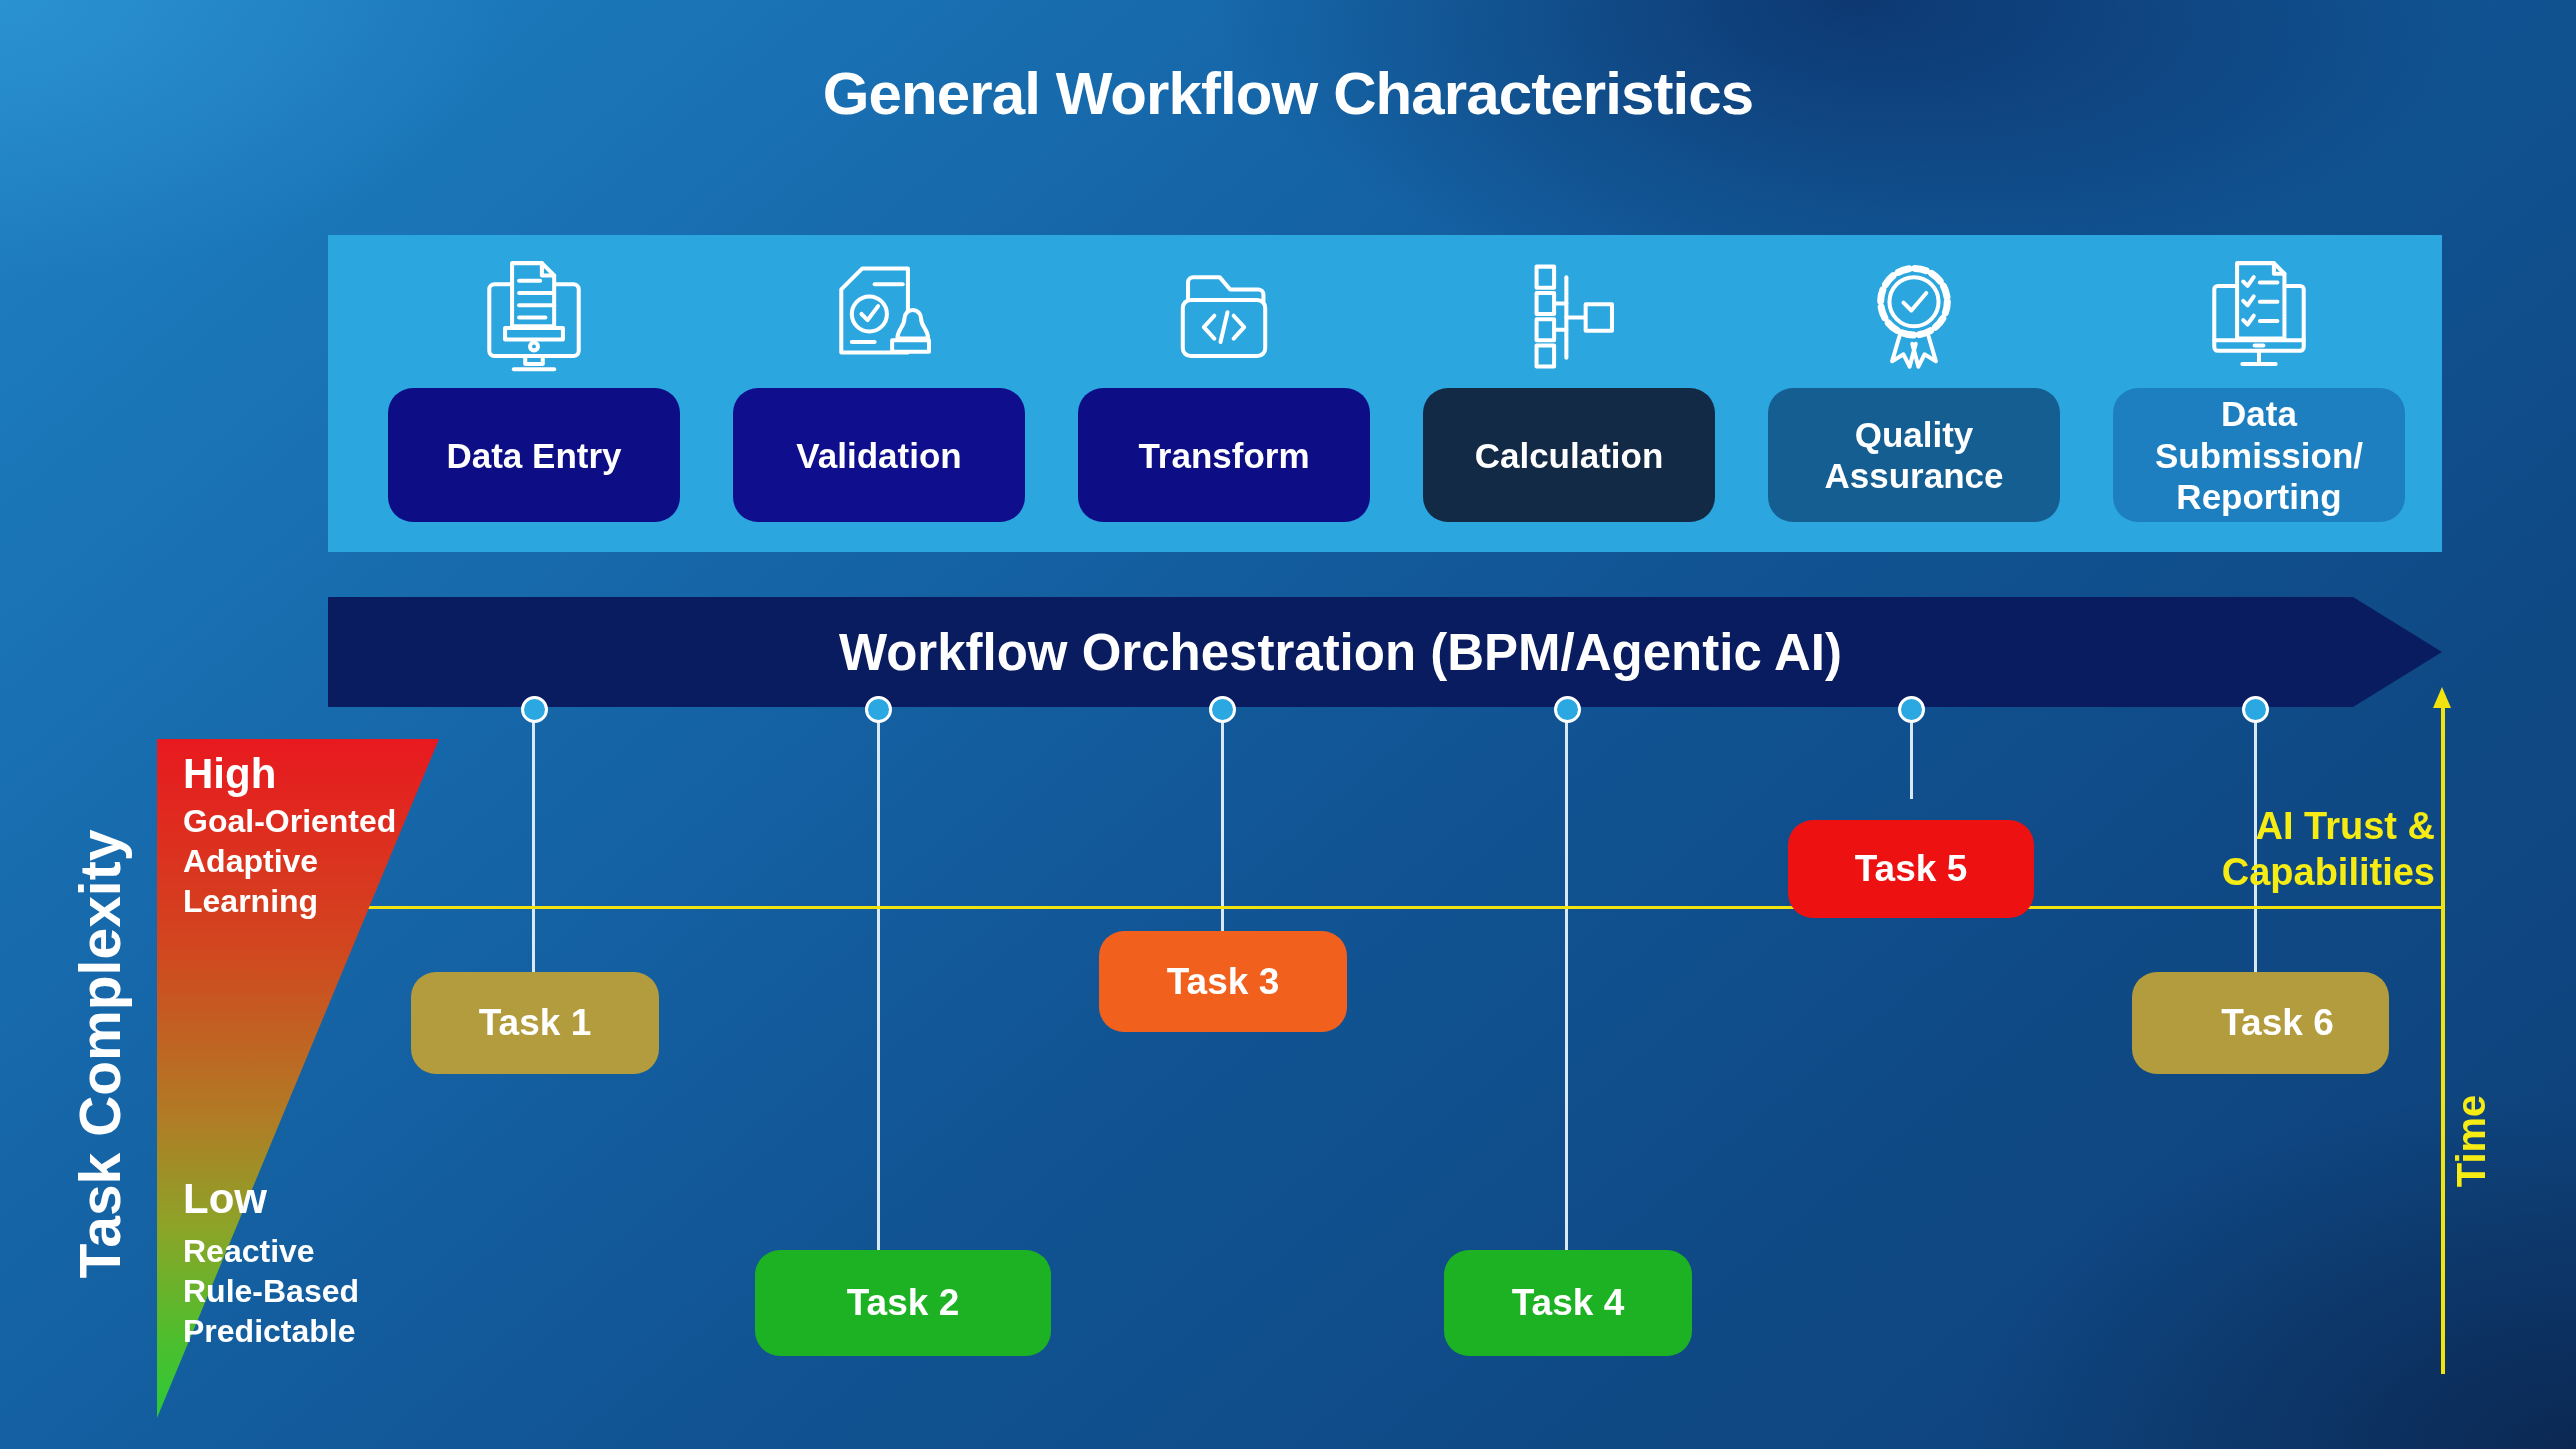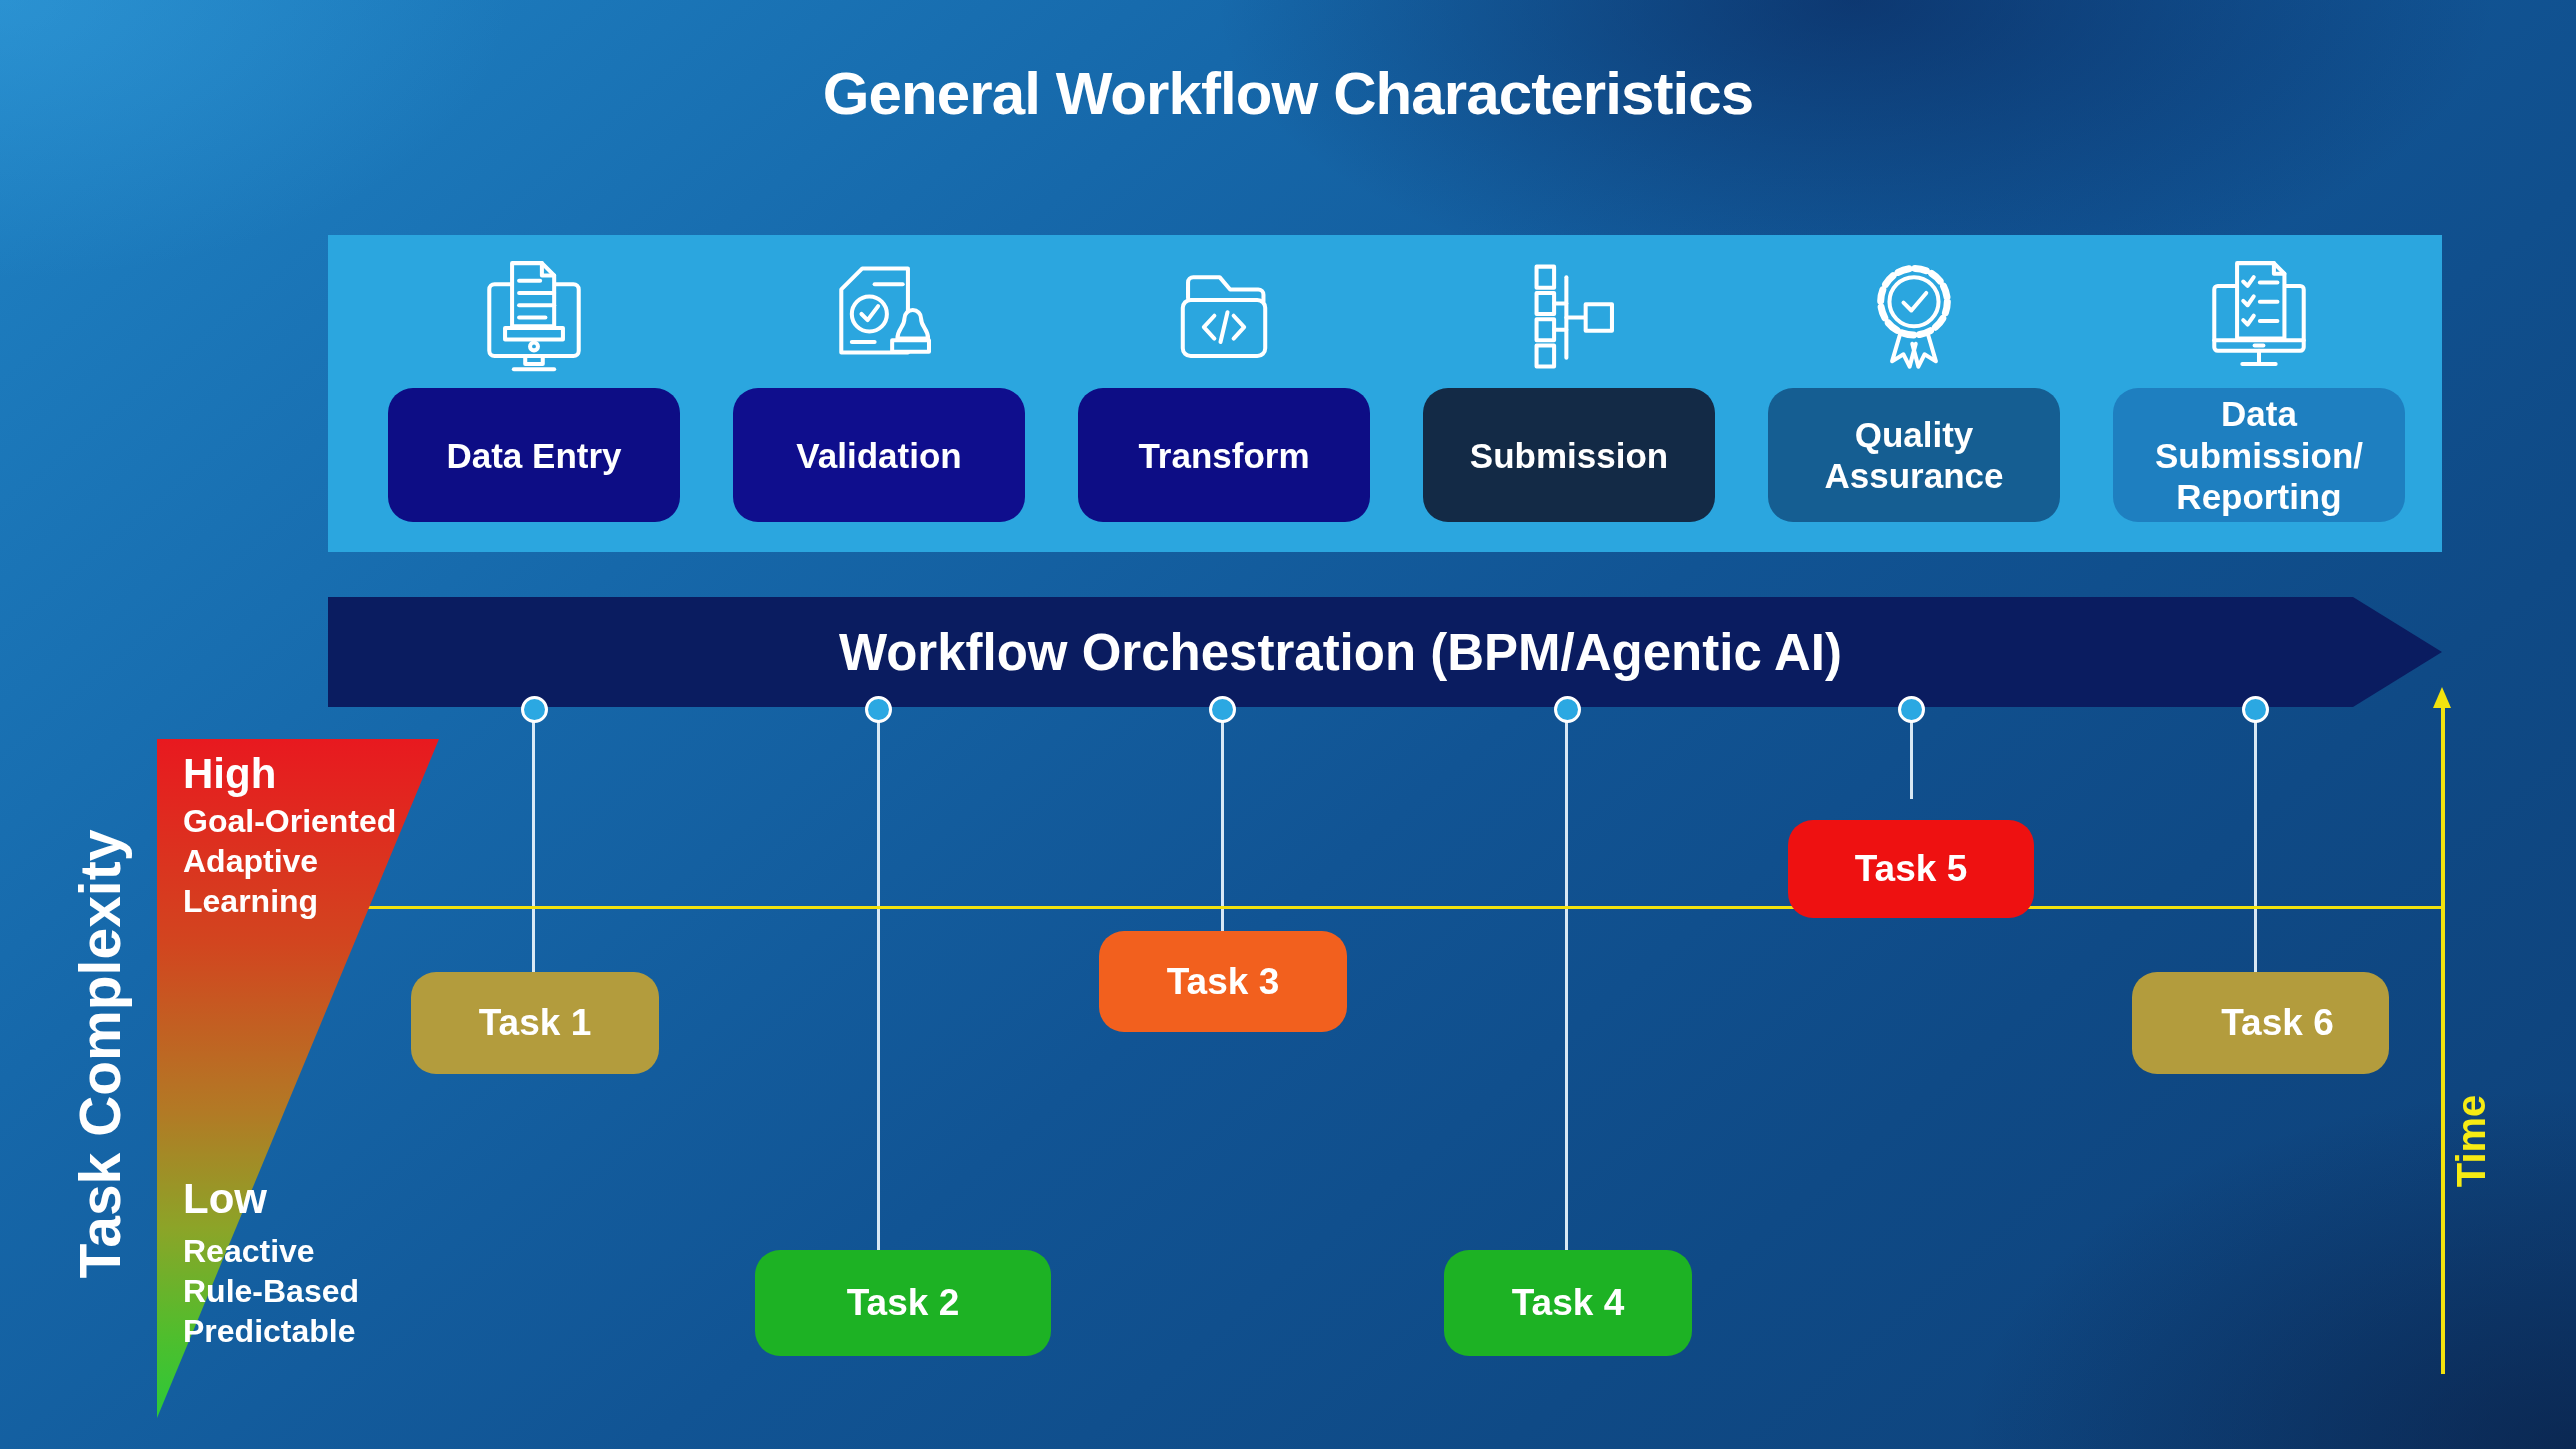--- a/index.html
+++ b/index.html
@@ -128,21 +128,21 @@
           <rect class="mask" x="28" y="12" width="20" height="24"></rect>
           <rect class="mask" x="28" y="42" width="20" height="24"></rect>
           <rect class="mask" x="28" y="72" width="20" height="24"></rect>
           <rect class="mask" x="28" y="102" width="20" height="24"></rect>
           <line x1="48" y1="54" x2="62" y2="54"></line>
           <line x1="48" y1="84" x2="62" y2="84"></line>
           <line x1="62" y1="70" x2="84" y2="70"></line>
           <rect class="mask" x="84" y="55" width="30" height="30"></rect>
         </svg>
       </div>
-      <div class="stage-label" style="background: rgb(19, 42, 70);">Submission</div>
+      <div class="stage-label" style="background: rgb(19, 42, 70);">Calculation</div>
     </div>
 
     <div class="stage-col">
       <div class="stage-icon">
         <svg width="114" height="125" viewBox="0 0 130 140">
           <circle cx="65" cy="52" r="38" stroke-width="8" stroke-dasharray="13 7"></circle>
           <circle cx="65" cy="52" r="28"></circle>
           <polyline points="53,53 62,62 79,42"></polyline>
           <path d="M50 86 L40 120 L53 112 L60 126 L67 100" fill="none"></path>
           <path d="M80 86 L90 120 L77 112 L70 126 L63 100" fill="none"></path>
@@ -204,18 +204,22 @@
 Rule-Based
 Predictable</div>
 
   <div class="abs task" style="left: 411px; top: 972px; width: 248px; height: 102px; background: rgb(179, 156, 61);">Task 1</div>
   <div class="abs task" style="left: 755px; top: 1250px; width: 296px; height: 106px; background: rgb(29, 178, 36);">Task 2</div>
   <div class="abs task" style="left: 1099px; top: 931px; width: 248px; height: 101px; background: rgb(242, 96, 30);">Task 3</div>
   <div class="abs task" style="left: 1444px; top: 1250px; width: 248px; height: 106px; background: rgb(29, 178, 36);">Task 4</div>
   <div class="abs task" style="left: 1788px; top: 800px; width: 246px; height: 98px; background: rgb(238, 17, 17); margin-top: 20px;">Task 5</div>
   <div class="abs task" style="left: 2132px; top: 972px; width: 223px; height: 102px; background: rgb(179, 156, 61); padding-left: 34px;">Task 6</div>
 
+  <div class="abs trust">
+    <div>AI Trust &amp;</div>
+    <div>Capabilities</div>
+  </div>
   <div class="abs vaxis"></div>
   <div class="abs vaxis-arrow"></div>
   <div class="abs time-label">Time</div>
 
 </div>
 
 
 </body></html>

